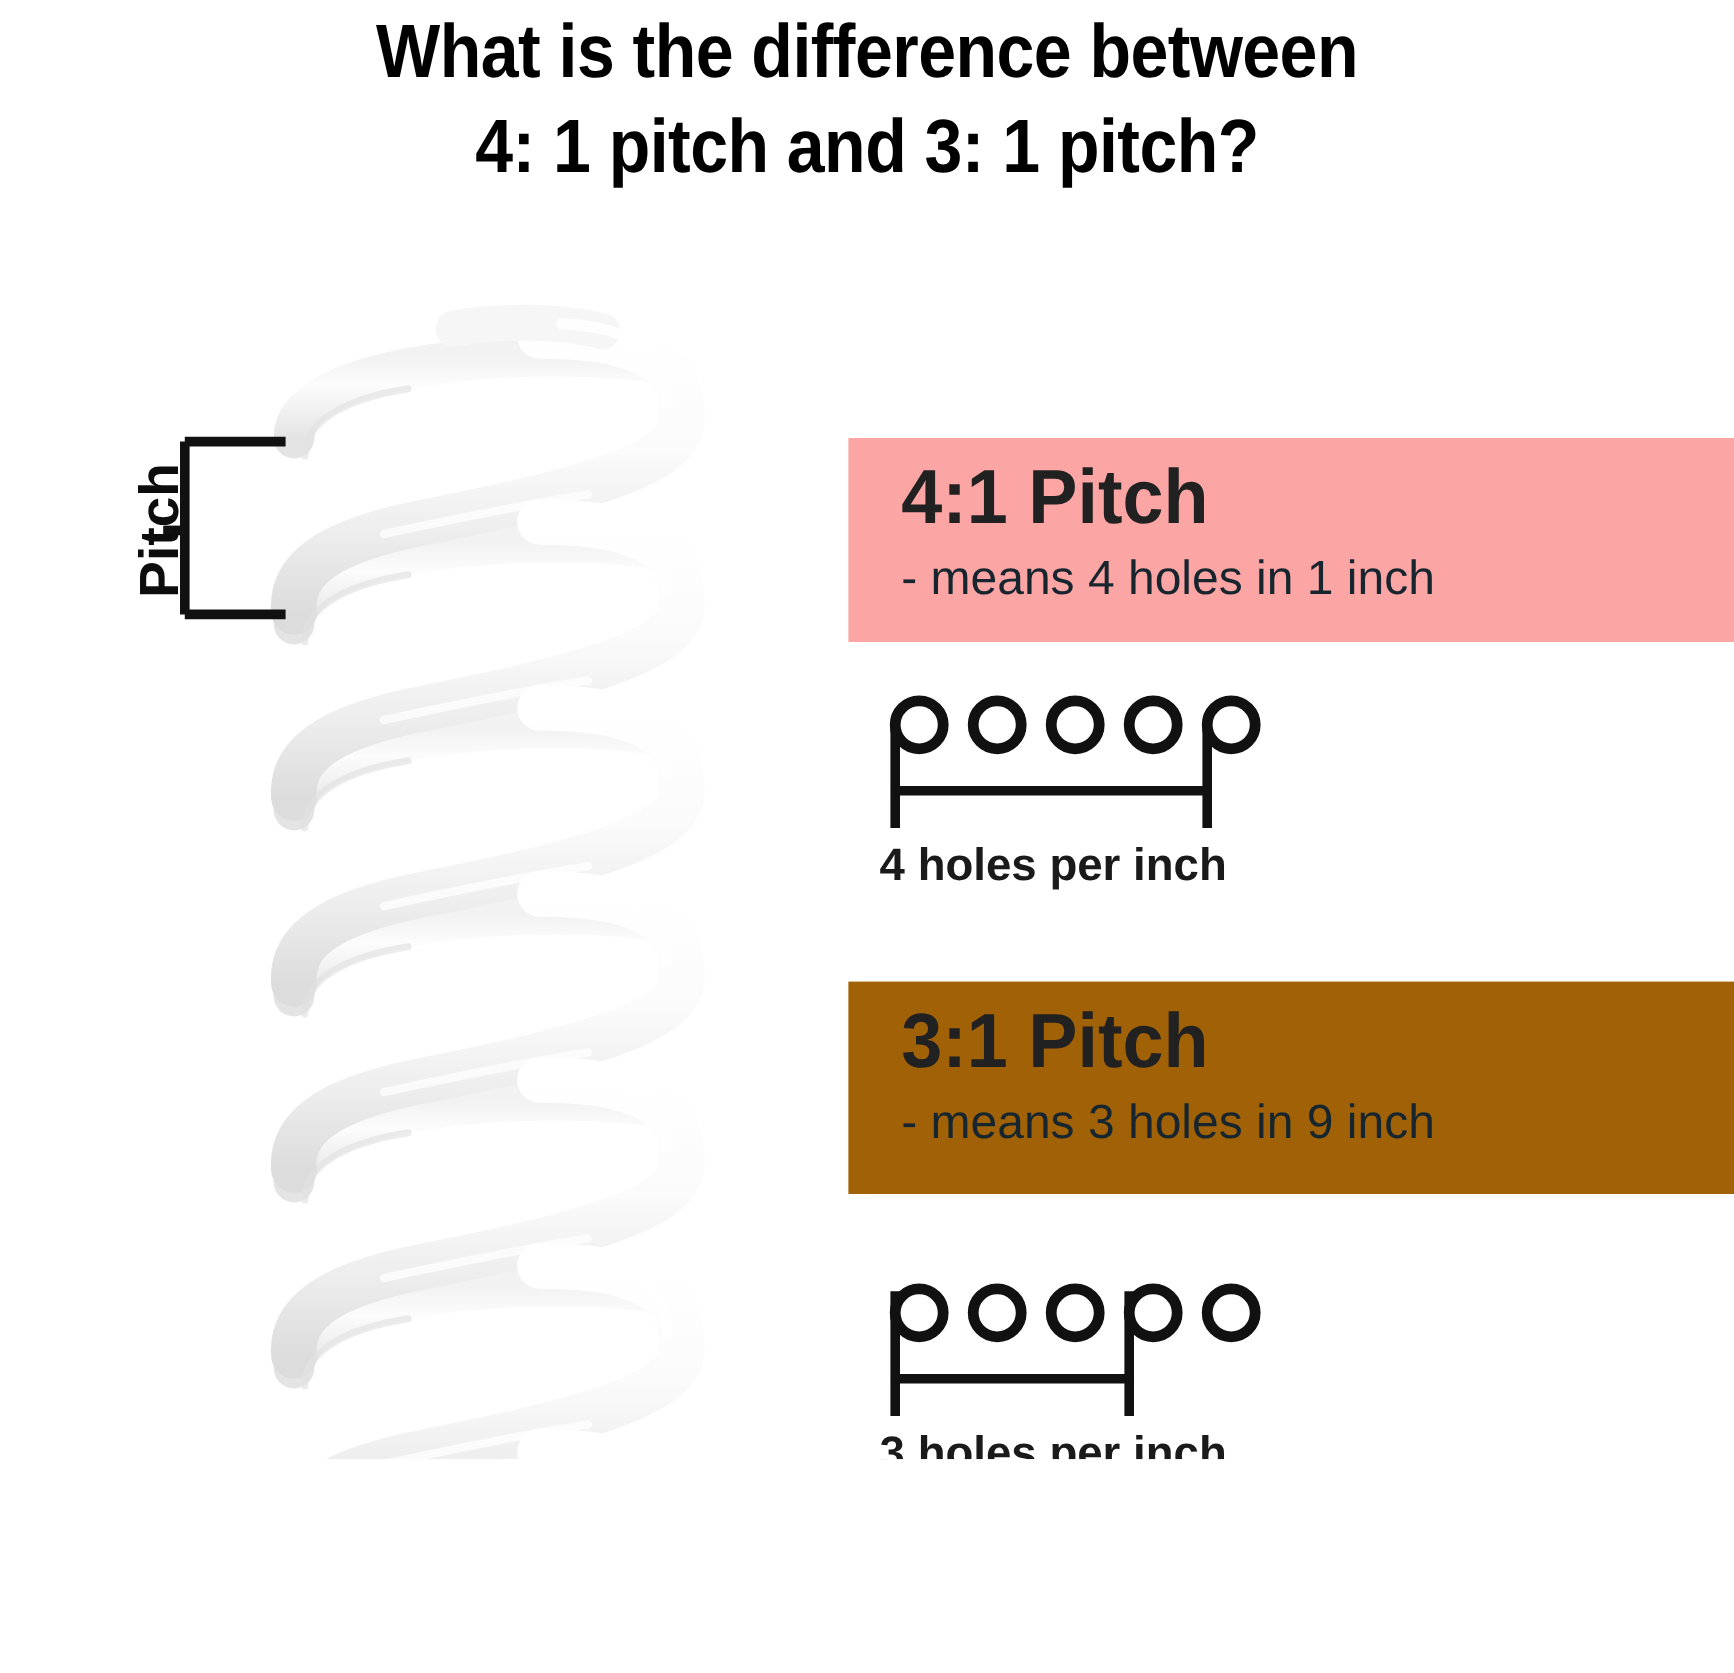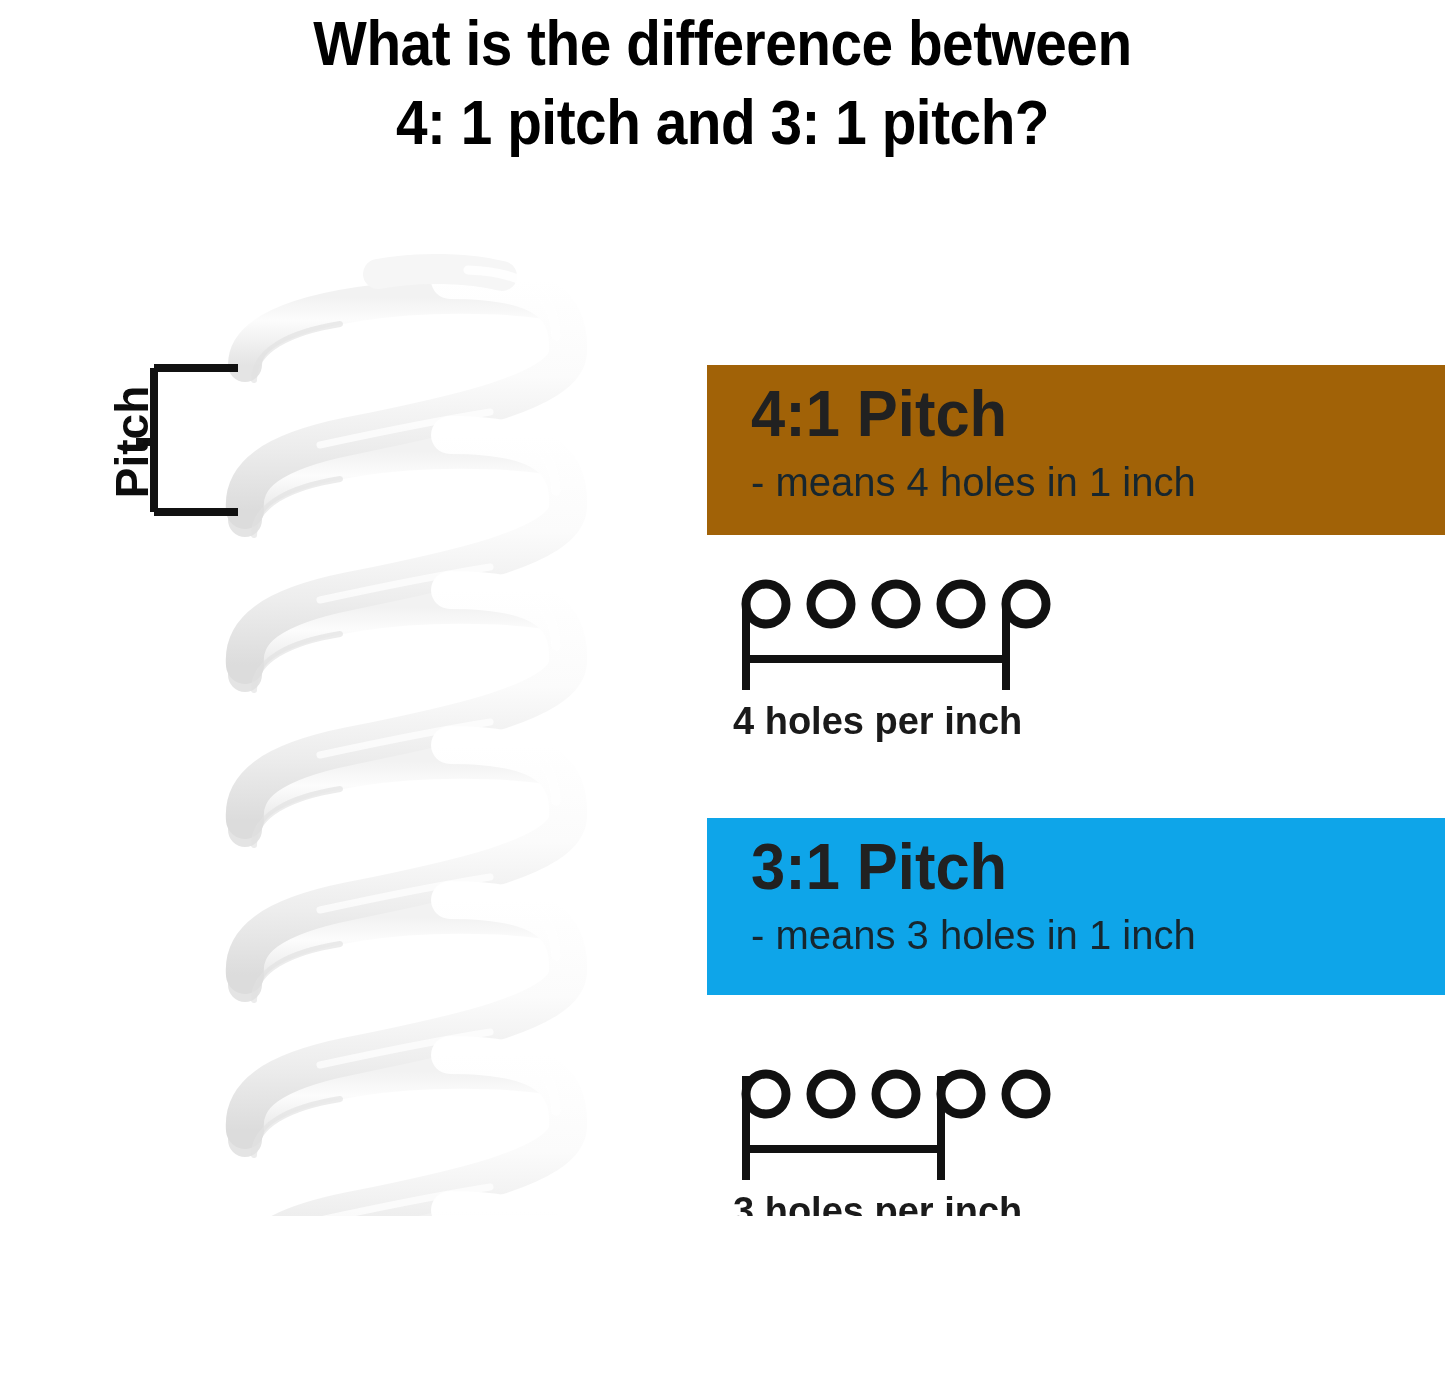--- a/index.html
+++ b/index.html
@@ -207,21 +207,21 @@
   <svg class="bracket-svg" width="130" height="200" viewBox="0 0 130 200">
     <g stroke="#111111" stroke-width="8" fill="none" stroke-linecap="butt">
       <line x1="24" y1="18" x2="24" y2="162"></line>
       <line x1="24" y1="18" x2="108" y2="18"></line>
       <line x1="24" y1="162" x2="108" y2="162"></line>
       <line x1="6" y1="92" x2="24" y2="92"></line>
     </g>
   </svg>
   <div class="pitch-label">Pitch</div>
 
-  <div class="panel" id="panel-4-1" style="top:365px;height:170px;background:#a16207;">
+  <div class="panel" id="panel-4-1" style="top:365px;height:170px;background:#fca5a5;">
     <div class="panel-heading" style="color: rgb(33, 33, 33);">4:1 Pitch</div>
     <div class="panel-sub" style="color: rgb(23, 38, 46);">- means 4 holes in 1 inch</div>
   </div>
 
   <div class="holes" style="top:562px;">
     <svg class="holes-svg" width="340" height="140" viewBox="0 0 340 140">
       <g stroke="#111111" stroke-width="9" fill="none">
 
         <circle cx="38" cy="42" r="20"></circle>
         <circle cx="103" cy="42" r="20"></circle>
@@ -233,23 +233,23 @@
 
         <line x1="18" y1="44" x2="18" y2="128"></line>
         <line x1="278" y1="44" x2="278" y2="128"></line>
 
         <line x1="18" y1="97" x2="278" y2="97"></line>
       </g>
     </svg>
     <div class="holes-caption">4 holes per inch</div>
   </div>
 
-  <div class="panel" id="panel-3-1" style="top:818px;height:177px;background:#0ea5e9;">
+  <div class="panel" id="panel-3-1" style="top:818px;height:177px;background:#a16207;">
     <div class="panel-heading" style="color: rgb(33, 33, 33);">3:1 Pitch</div>
-    <div class="panel-sub" style="color: rgb(23, 38, 46);">- means 3 holes in 1 inch</div>
+    <div class="panel-sub" style="color: rgb(23, 38, 46);">- means 3 holes in 9 inch</div>
   </div>
 
   <div class="holes" style="top:1052px;">
     <svg class="holes-svg" width="340" height="140" viewBox="0 0 340 140">
       <g stroke="#111111" stroke-width="9" fill="none">
         <circle cx="38" cy="42" r="20"></circle>
         <circle cx="103" cy="42" r="20"></circle>
         <circle cx="168" cy="42" r="20"></circle>
         <circle cx="233" cy="42" r="20"></circle>
         <circle cx="298" cy="42" r="20"></circle>

